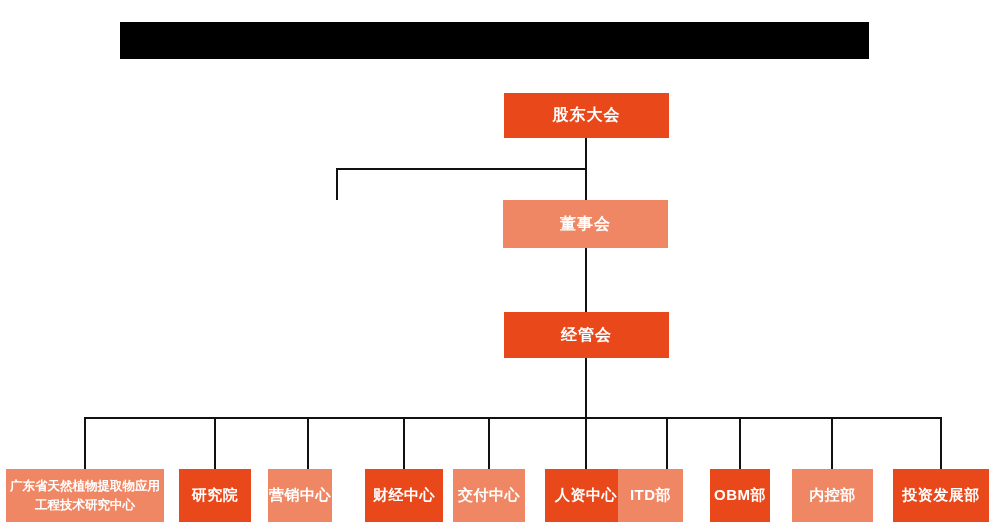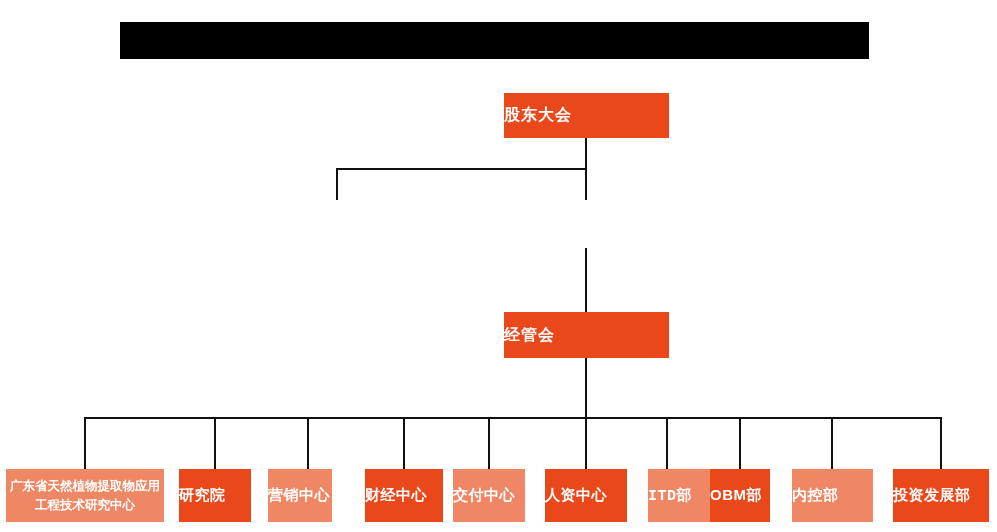--- a/index.html
+++ b/index.html
@@ -18,21 +18,21 @@
     position: absolute;
     left: 120px; top: 22px;
     width: 749px; height: 37px;
     background: var(--redaction, #000000);
   }
 
   .node {
     position: absolute;
     display: flex;
     align-items: center;
-    justify-content: flex-start;
+    justify-content: center;
     text-align: center;
     color: var(--node-text, #ffffff);
     font-weight: bold;
   }
   .node.primary   { background: var(--primary,   #E9481A); }
   .node.secondary { background: var(--secondary, #EF8765); }
 
   .lvl  { font-size: 16px; letter-spacing: 1px; }
   .dept { top: 469px; height: 53px; font-size: 15px; letter-spacing: 0.5px; }
   .dept.small { font-size: 12.5px; line-height: 1.5; letter-spacing: 0; padding: 0 3px; }
@@ -48,20 +48,23 @@
 
   <div class="node primary lvl" style="left:504px; top:93px; width:165px; height:45px;">
     <span>股东大会</span>
   </div>
 
   <div class="line" style="left:585px; top:138px; width:2px; height:30px;"></div>
   <div class="line" style="left:336px; top:168px; width:251px; height:2px;"></div>
   <div class="line" style="left:336px; top:168px; width:2px; height:32px;"></div>
   <div class="line" style="left:585px; top:168px; width:2px; height:32px;"></div>
 
+  <div class="node secondary lvl" style="left:503px; top:200px; width:165px; height:48px;">
+    <span>董事会</span>
+  </div>
 
   <div class="line" style="left:585px; top:248px; width:2px; height:64px;"></div>
 
   <div class="node primary lvl" style="left:504px; top:312px; width:165px; height:46px;">
     <span>经管会</span>
   </div>
 
   <div class="line" style="left:585px; top:358px; width:2px; height:59px;"></div>
   <div class="line" style="left:85px; top:417px; width:857px; height:2px;"></div>
 
@@ -87,21 +90,21 @@
   </div>
   <div class="node primary dept" style="left:365px; width:78px;">
     <span>财经中心</span>
   </div>
   <div class="node secondary dept" style="left:453px; width:72px;">
     <span>交付中心</span>
   </div>
   <div class="node primary dept" style="left:545px; width:82px;">
     <span>人资中心</span>
   </div>
-  <div class="node secondary dept" style="left:648px; width:65px;font-family:Liberation Mono, monospace;">
+  <div class="node secondary dept" style="left:618px; width:65px;">
     <span>ITD部</span>
   </div>
   <div class="node primary dept" style="left:710px; width:60px;">
     <span>OBM部</span>
   </div>
   <div class="node secondary dept" style="left:792px; width:81px;">
     <span>内控部</span>
   </div>
   <div class="node primary dept" style="left:893px; width:96px;">
     <span>投资发展部</span>

